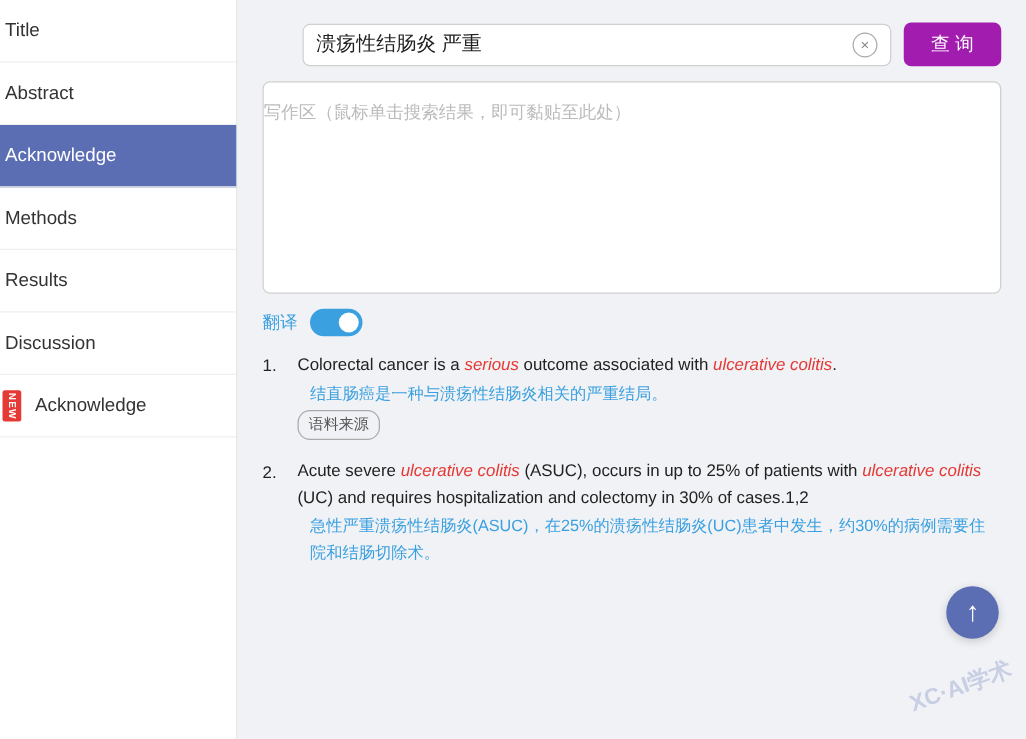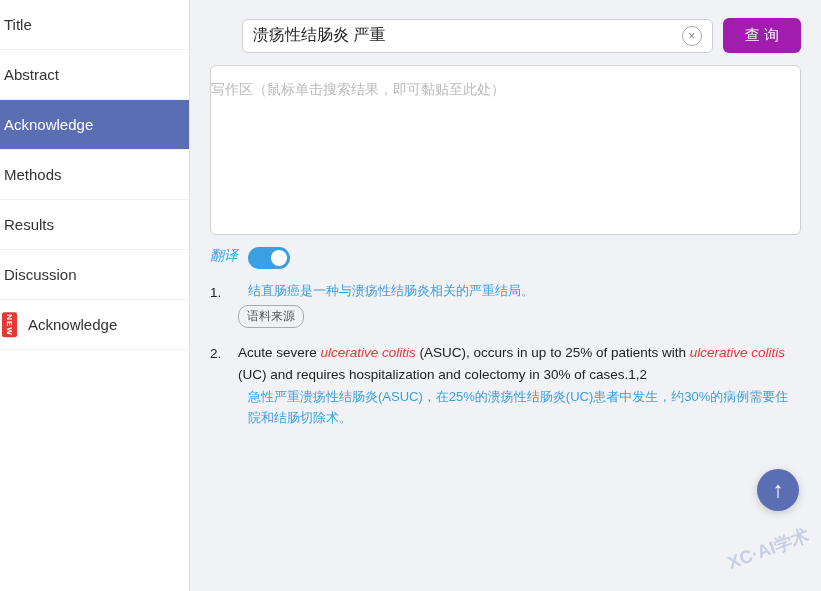--- a/index.html
+++ b/index.html
@@ -115,23 +115,22 @@
       padding: 12px 0;
       min-height: 170px;
       color: #bbb;
       font-size: 14px;
       line-height: 1.6;
     }
 
     
     .translate-row {
       display: flex;
-      align-items: flex-start;
+      align-items: center;
       gap: 10px;
-      font-style: italic;
     }
     .translate-label {
       font-size: 14px;
       color: #3ba0e0;
     }
     
     .toggle {
       width: 42px;
       height: 22px;
       background: #3ba0e0;
@@ -276,20 +275,23 @@
       <div class="toggle">
         <div class="toggle-knob"></div>
       </div>
     </div>
 
     <div class="results-list">
 
       <div class="result-item">
         <span class="result-number">1.</span>
         <div class="result-content">
+          <div class="en-text">
+            Colorectal cancer is a <em class="italic-red">serious</em> outcome associated with <em class="italic-red">ulcerative colitis</em>.
+          </div>
           <div class="zh-text">
             结直肠癌是一种与<span class="link-blue">溃疡性结肠炎</span>相关的<span class="link-blue">严重</span>结局。
           </div>
           <span class="source-tag">语料来源</span>
         </div>
       </div>
 
       <div class="result-item">
         <span class="result-number">2.</span>
         <div class="result-content">

